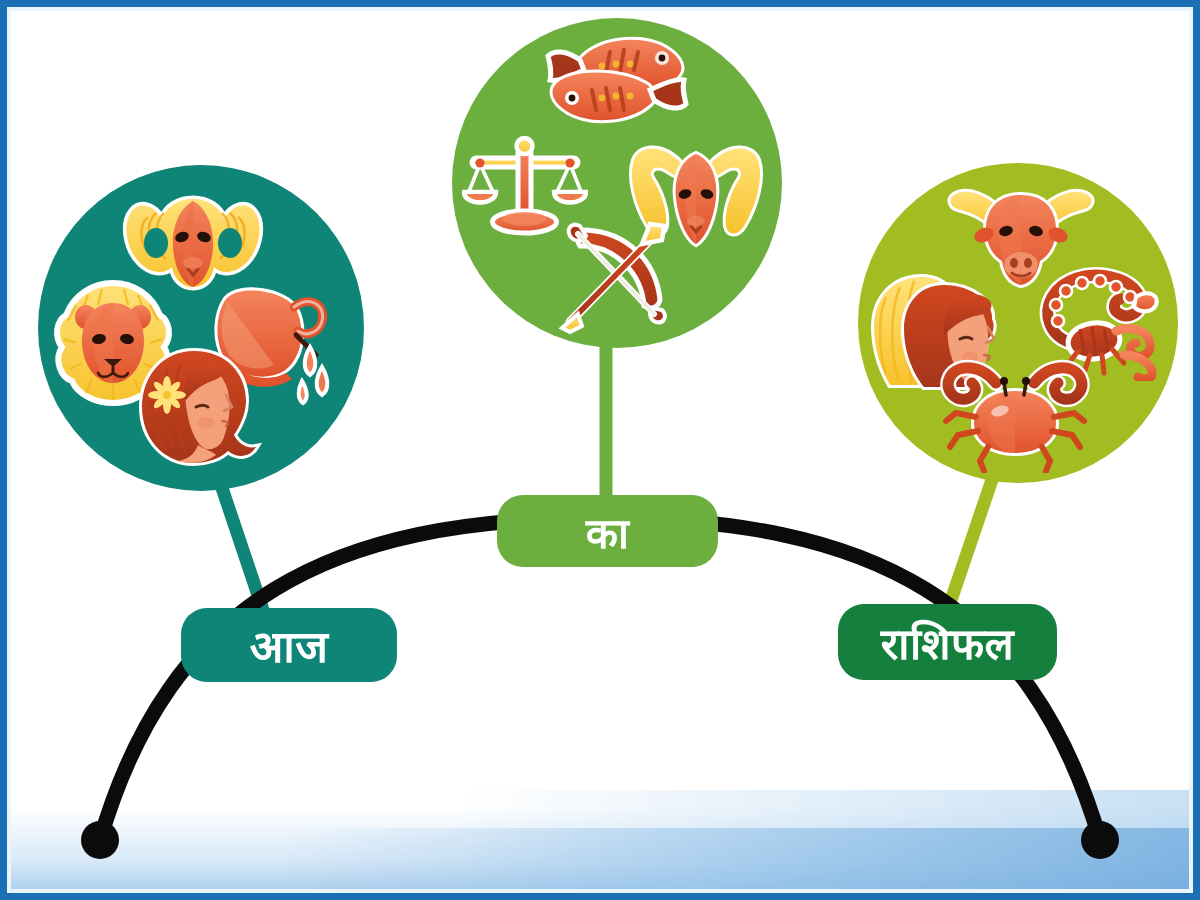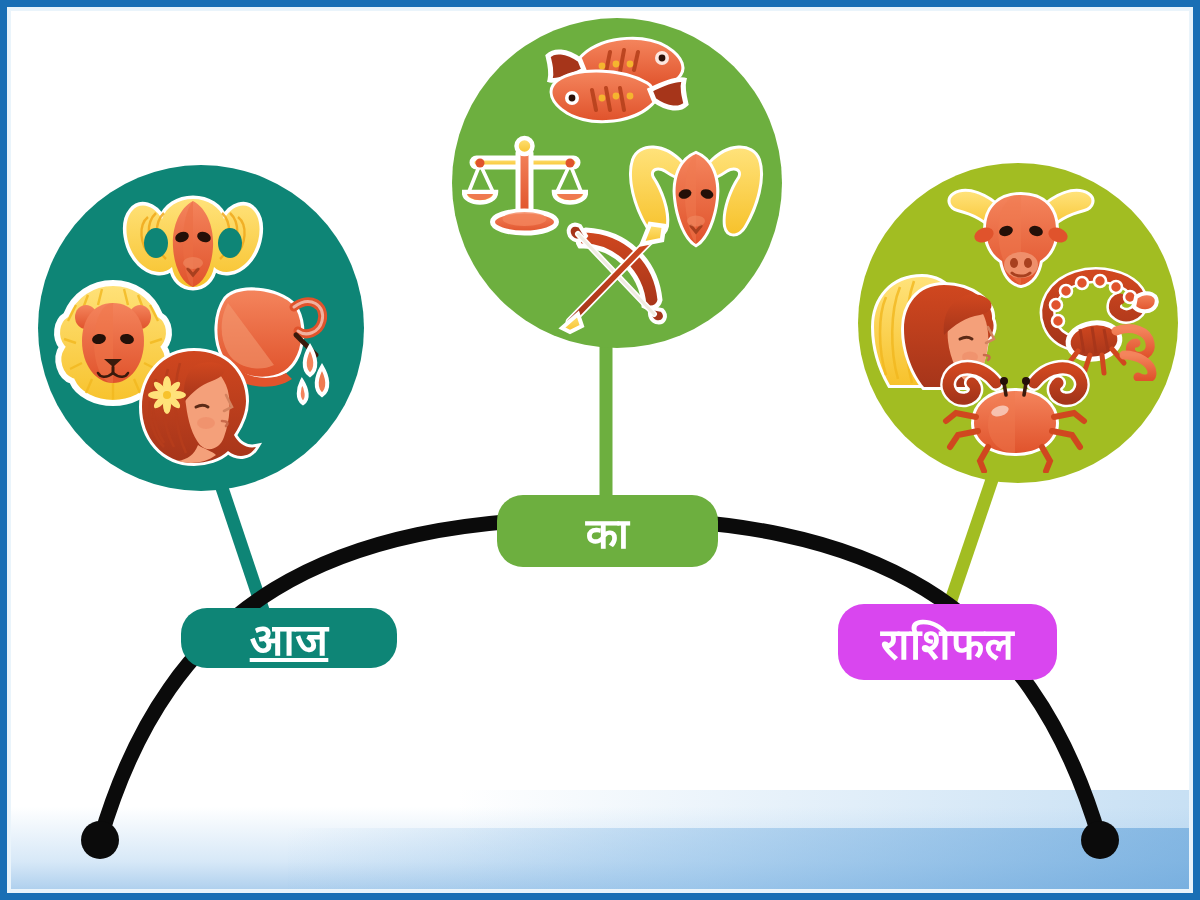--- a/index.html
+++ b/index.html
@@ -92,35 +92,34 @@
     border-radius: 26px;
     color: #ffffff;
     font-weight: 700;
     letter-spacing: 0.5px;
     text-align: center;
     box-sizing: border-box;
     white-space: nowrap;
   }
   .pill-left {
     left: 181px; top: 608px;
-    width: 216px; height: 60px;
+    width: 216px; height: 74px;
     background: #0e8576;
     font-size: 44px;
-    text-decoration: underline;
   }
   .pill-mid {
     left: 497px; top: 495px;
     width: 221px; height: 72px;
     background: #6daf3f;
     font-size: 42px;
   }
   .pill-right {
     left: 838px; top: 604px;
     width: 219px; height: 76px;
-    background: #d946ef;
+    background: #15803d;
     font-size: 43px;
   }
 </style>
 </head>
 <body>
 
 <div id="stage">
 
   <div class="bottom-wash"></div>
 

